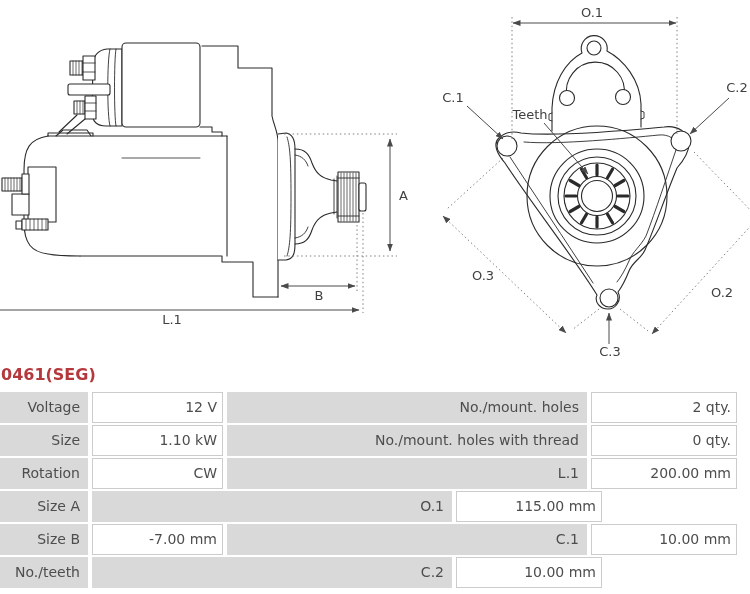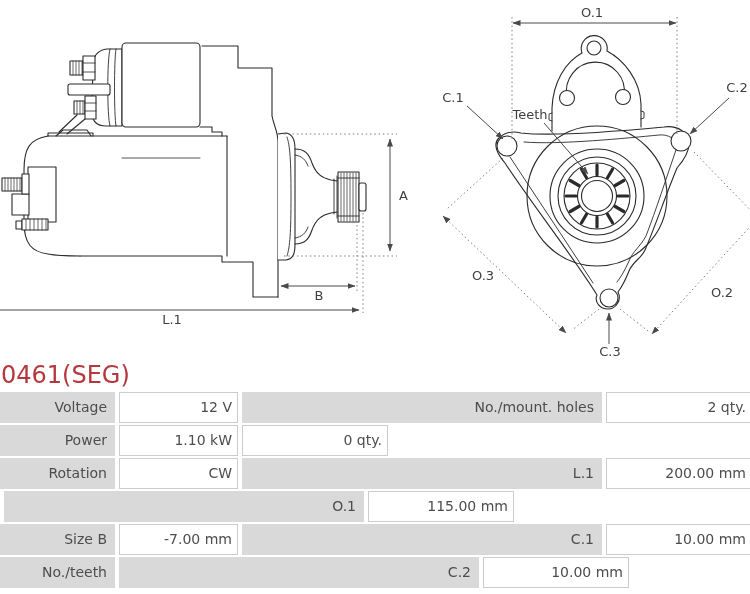--- a/index.html
+++ b/index.html
@@ -1,28 +1,28 @@
 <!DOCTYPE html>
 <html><head>
 <meta charset="utf-8">
 <style>
   html,body{margin:0;padding:0;background:#fff;}
   .screen{position:relative;width:750px;height:594px;overflow:hidden;background:#fff;
           font-family:"DejaVu Sans","Liberation Sans",sans-serif;}
   .diagram{position:absolute;top:0;left:0;width:750px;height:360px;}
   svg text{font-family:"DejaVu Sans","Liberation Sans",sans-serif;font-size:13px;fill:#3f3f3f;}
-  .part-code{position:absolute;top:363px;left:1px;font-size:24px;line-height:24px;
-             color:#b4383c;font-weight:400;}
+  .part-code{position:absolute;top:363px;left:1px;font-size:16px;line-height:24px;
+             color:#b4383c;font-weight:700;}
   .spec{position:absolute;top:392px;left:0;width:757px;}
   .trow{display:flex;margin-bottom:2px;height:31px;font-size:14px;color:#4d4d4d;}
   .cell{box-sizing:border-box;text-align:right;line-height:31px;white-space:nowrap;overflow:hidden;}
   .lbl{background:#d9d9d9;padding-right:8px;}
   .val{background:#fff;border:1px solid #cccccc;padding-right:5px;line-height:29px;}
-  .c1{width:115px;}
-  .c2{width:119px;margin-left:4px;}
+  .c1{width:88px;}
+  .c2{width:131px;margin-left:4px;}
   .c3{width:360px;margin-left:4px;}
   .c4{width:146px;margin-left:4px;}
 </style>
 </head>
 <body>
 
 <div class="screen">
 
   <div class="diagram">
     <svg width="750" height="360" viewBox="0 0 750 360">
@@ -175,31 +175,33 @@
   <div class="part-code">0461(SEG)</div>
 
   <div class="spec">
     <div class="trow">
       <div class="cell lbl c1">Voltage</div>
       <div class="cell val c2">12 V</div>
       <div class="cell lbl c3">No./mount. holes</div>
       <div class="cell val c4">2 qty.</div>
     </div>
     <div class="trow">
-      <div class="cell lbl c1">Power</div>
+      <div class="cell lbl c1">Size</div>
       <div class="cell val c2">1.10 kW</div>
+      <div class="cell lbl c3">No./mount. holes with thread</div>
       <div class="cell val c4">0 qty.</div>
     </div>
     <div class="trow">
       <div class="cell lbl c1">Rotation</div>
       <div class="cell val c2">CW</div>
       <div class="cell lbl c3">L.1</div>
       <div class="cell val c4">200.00 mm</div>
     </div>
     <div class="trow">
+      <div class="cell lbl c1">Size A</div>
       <div class="cell lbl c3">O.1</div>
       <div class="cell val c4">115.00 mm</div>
     </div>
     <div class="trow">
       <div class="cell lbl c1">Size B</div>
       <div class="cell val c2">-7.00 mm</div>
       <div class="cell lbl c3">C.1</div>
       <div class="cell val c4">10.00 mm</div>
     </div>
     <div class="trow">

